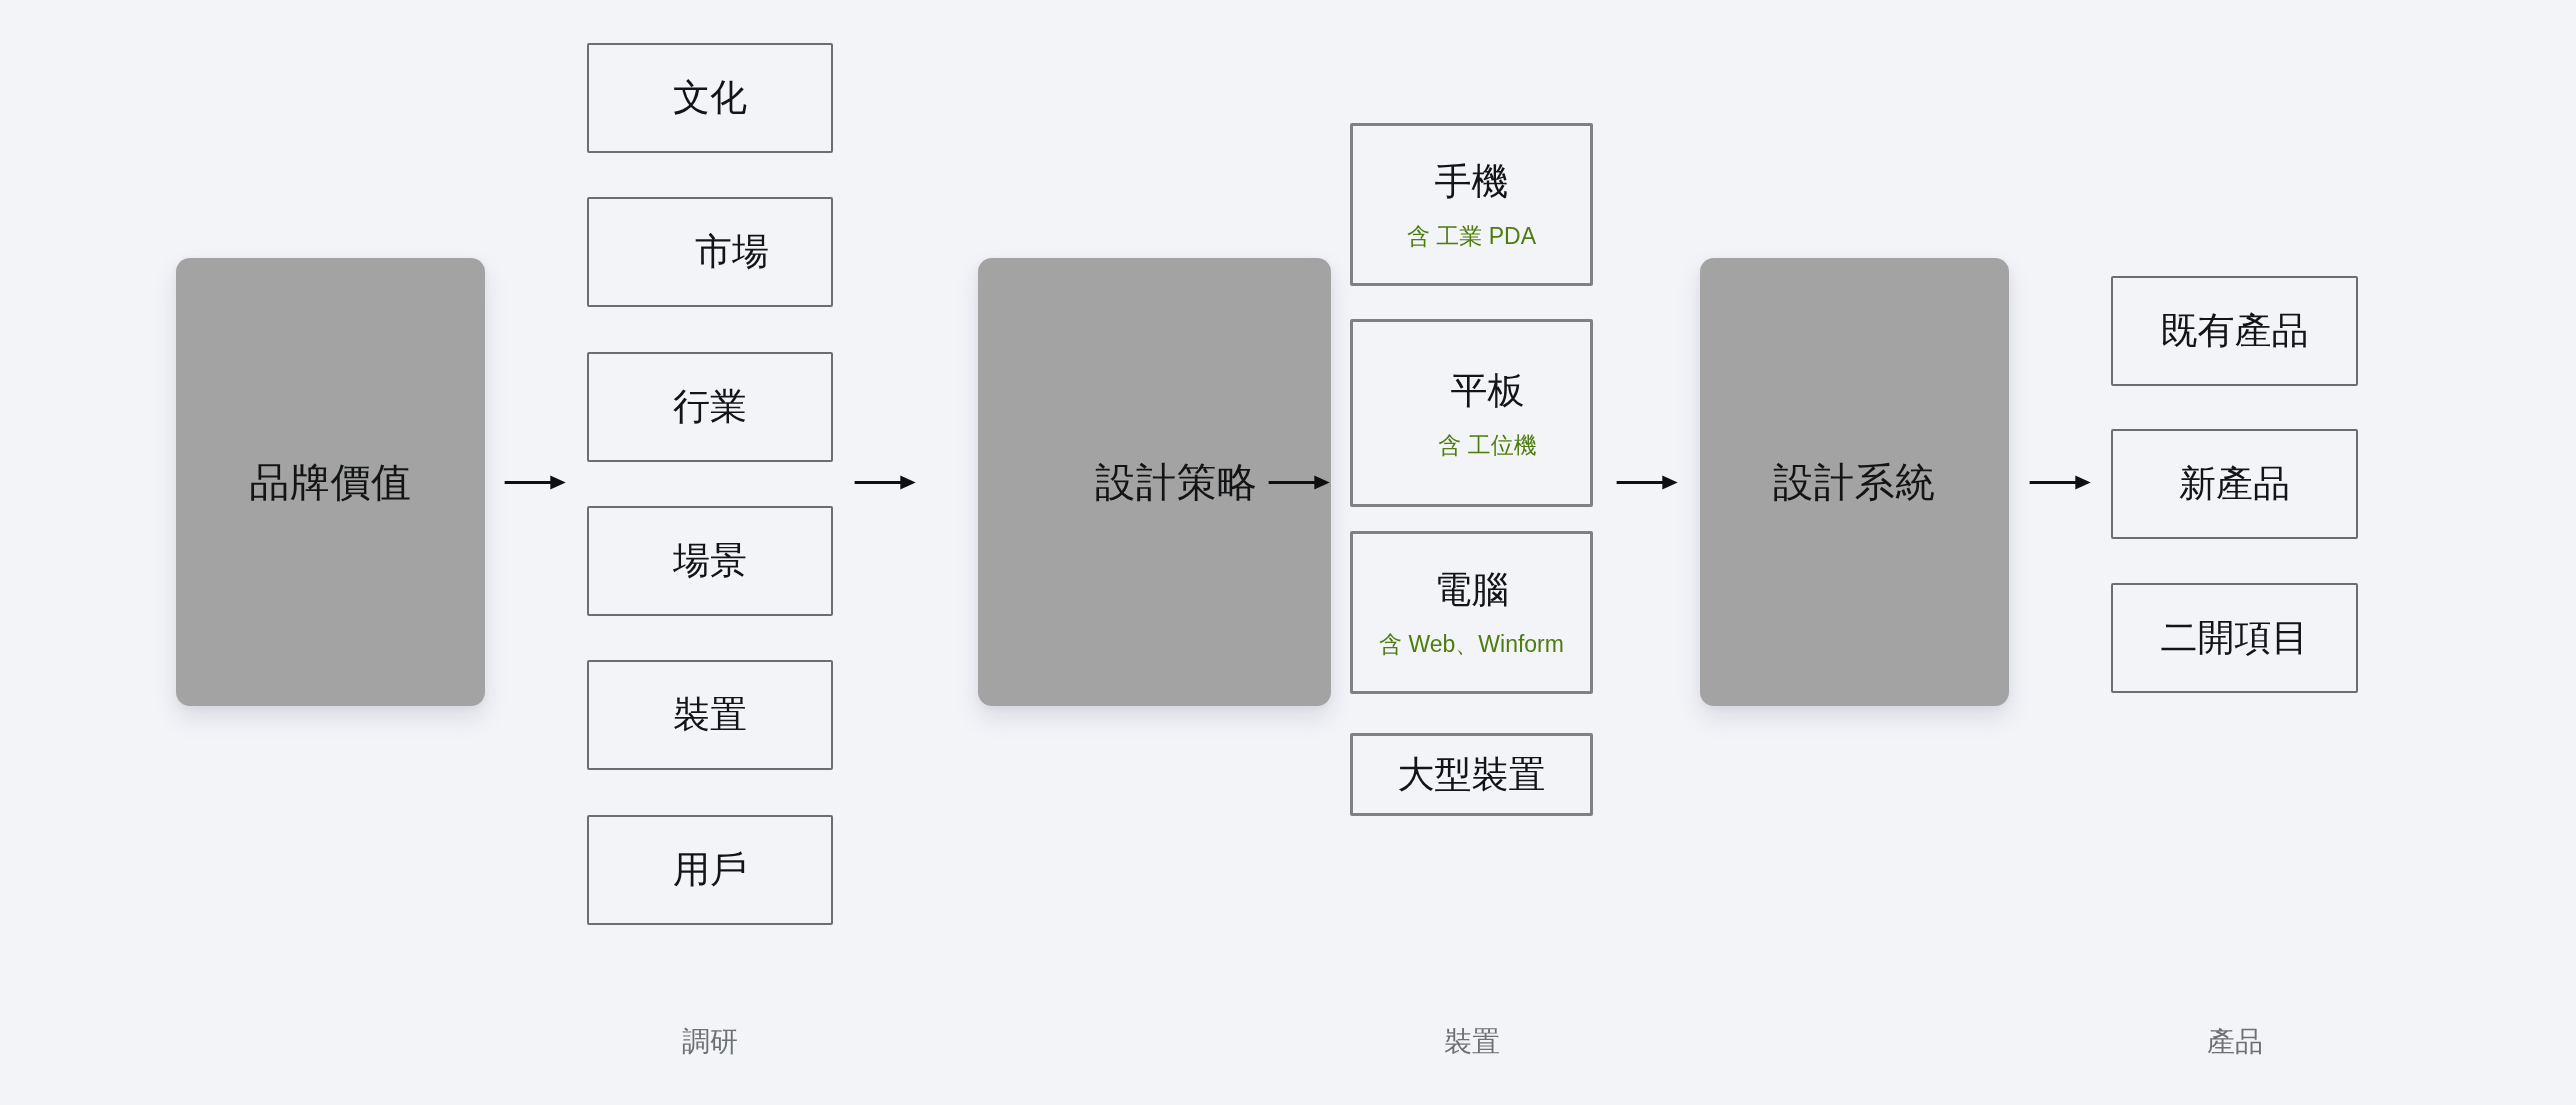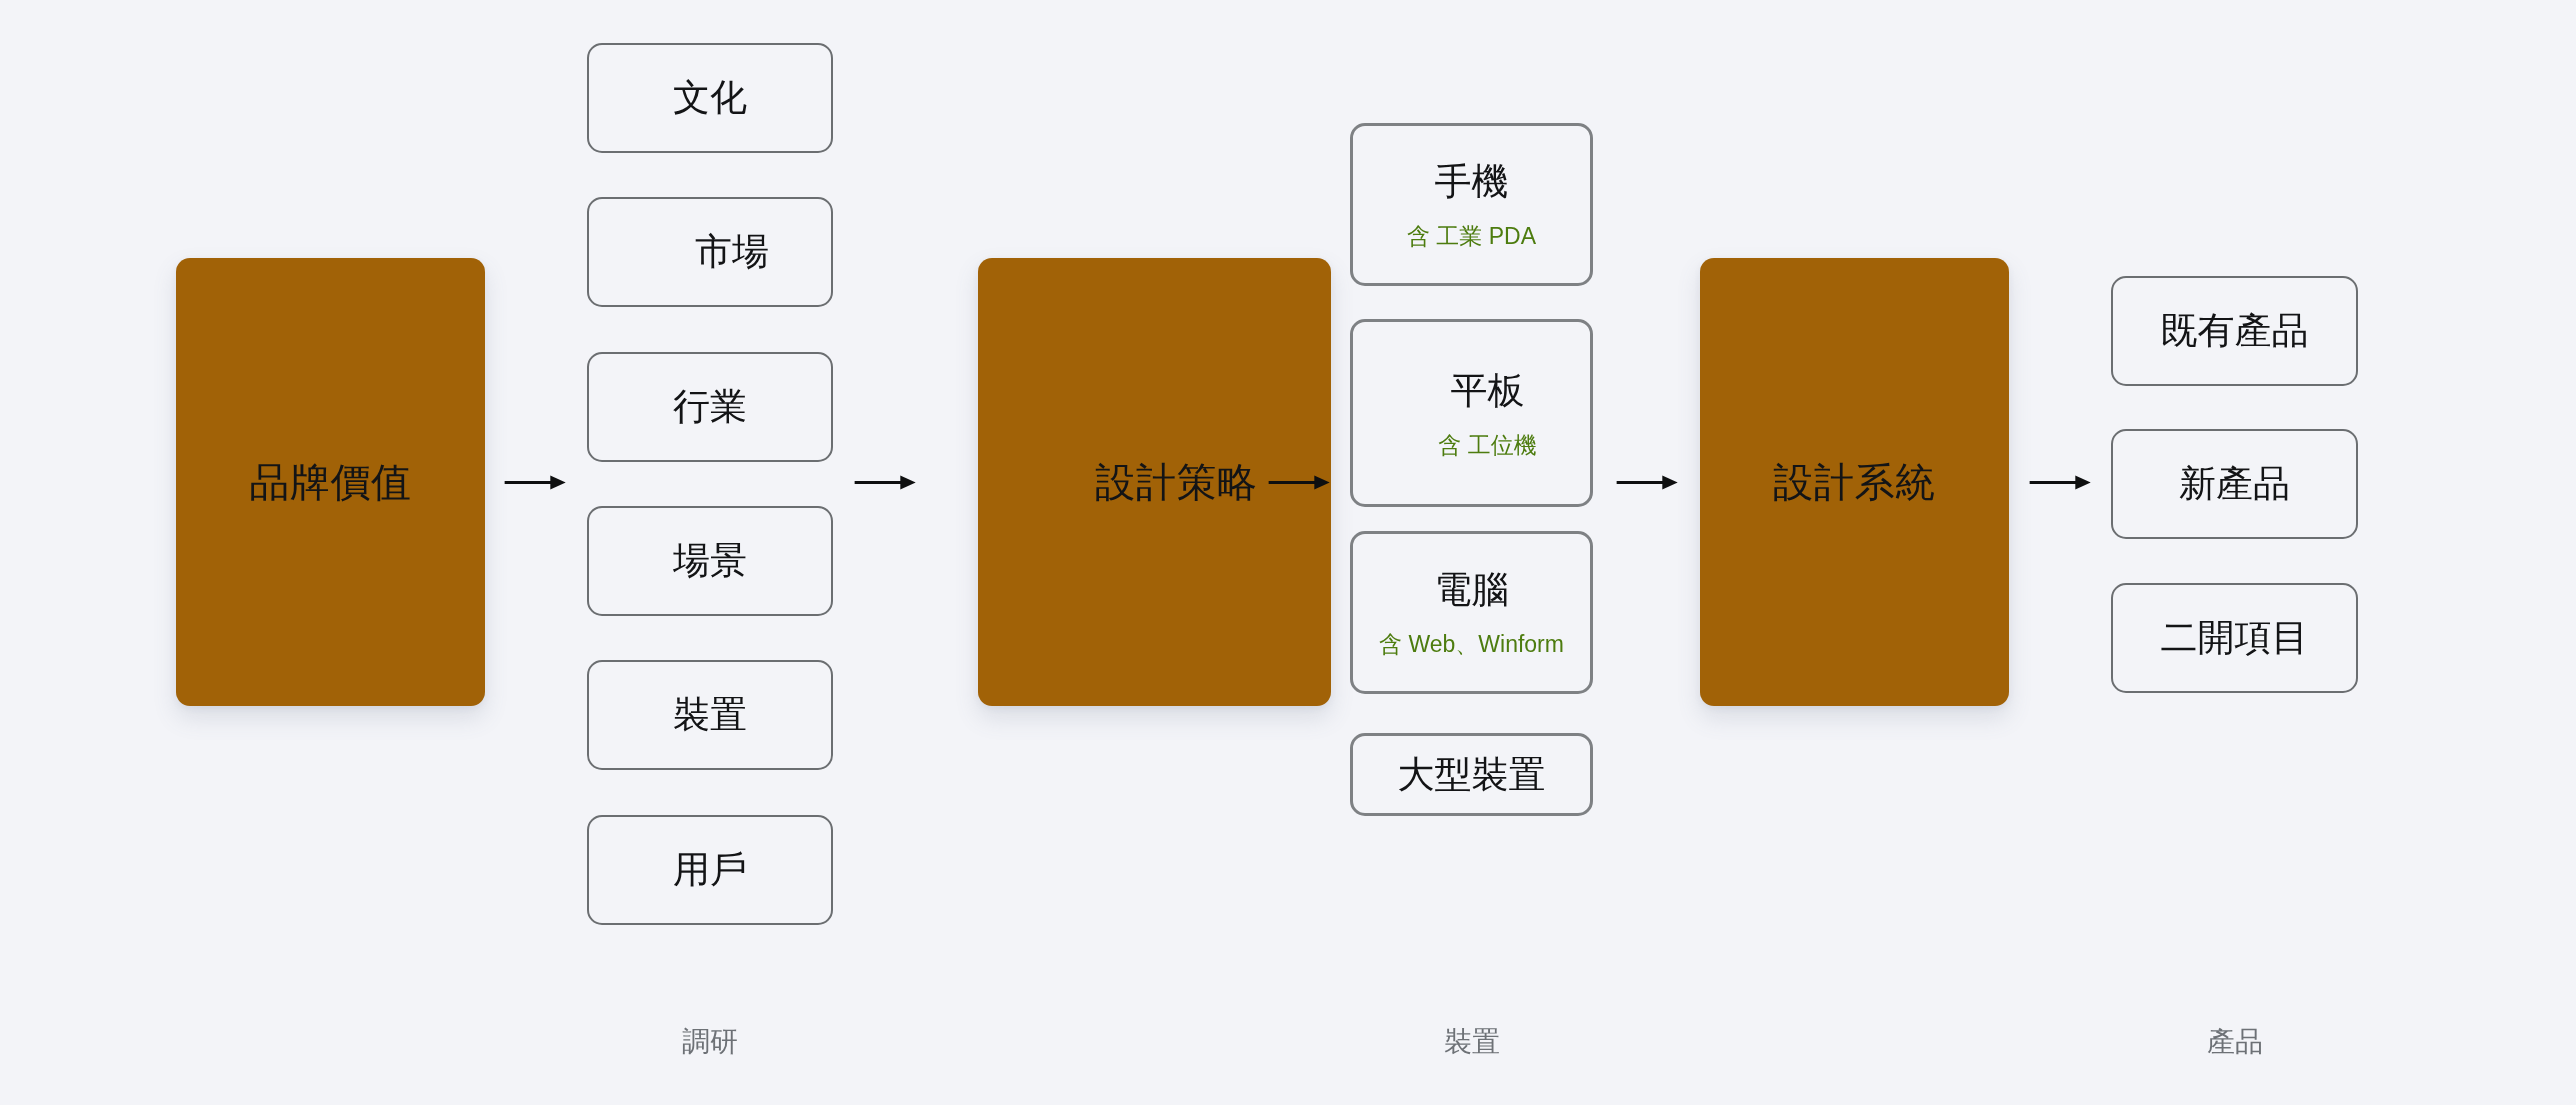--- a/index.html
+++ b/index.html
@@ -14,21 +14,21 @@
     position: relative;
     font-family: "Liberation Sans", "DejaVu Sans", sans-serif;
   }
 
   
   .stage-card {
     position: absolute;
     top: 258px;
     width: 309px;
     height: 448px;
-    background: #a16207;
+    background: #a3a3a3;
     border-radius: 14px;
     box-shadow: 0 11.6px 23px rgba(96, 106, 128, 0.16), 0 2.6px 6.4px rgba(96, 106, 128, 0.07);
     display: flex;
     align-items: center;
     justify-content: center;
   }
   .stage-label {
     font-size: 40px;
     color: #131416;
     letter-spacing: 0.6px;
@@ -36,21 +36,21 @@
   }
   #card-brand    { left: 176px; }
   #card-strategy { left: 978px; padding-left: 44px; }
   #card-system   { left: 1700px; }
 
   
   .node {
     position: absolute;
     box-sizing: border-box;
     border: 2.6px solid #6b6e71;
-    border-radius: 15px;
+    border-radius: 2px;
     background: transparent;
     display: flex;
     flex-direction: column;
     align-items: center;
     justify-content: center;
     gap: 14px;
   }
   .node-label {
     font-size: 37px;
     color: #131416;

